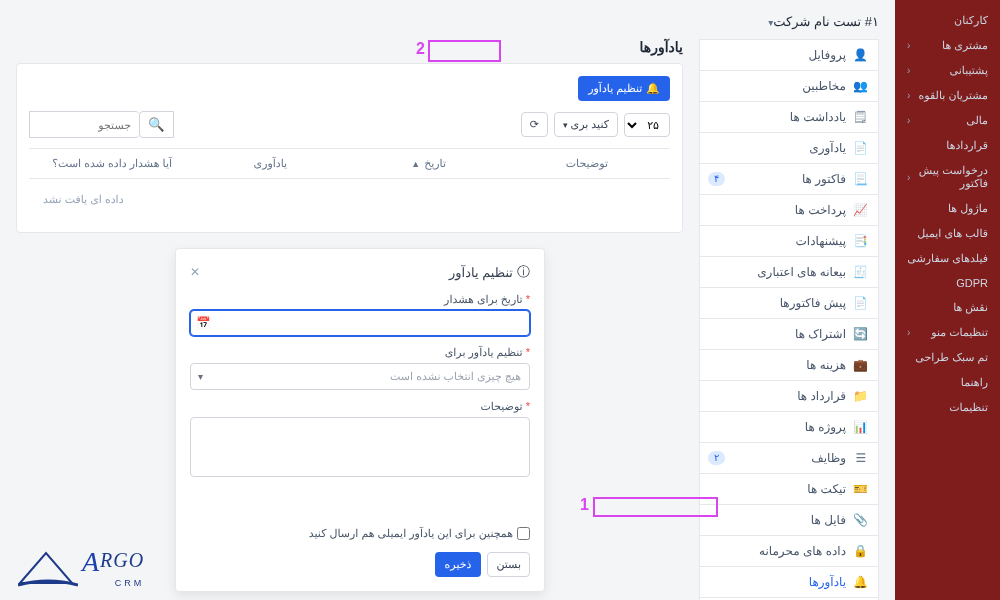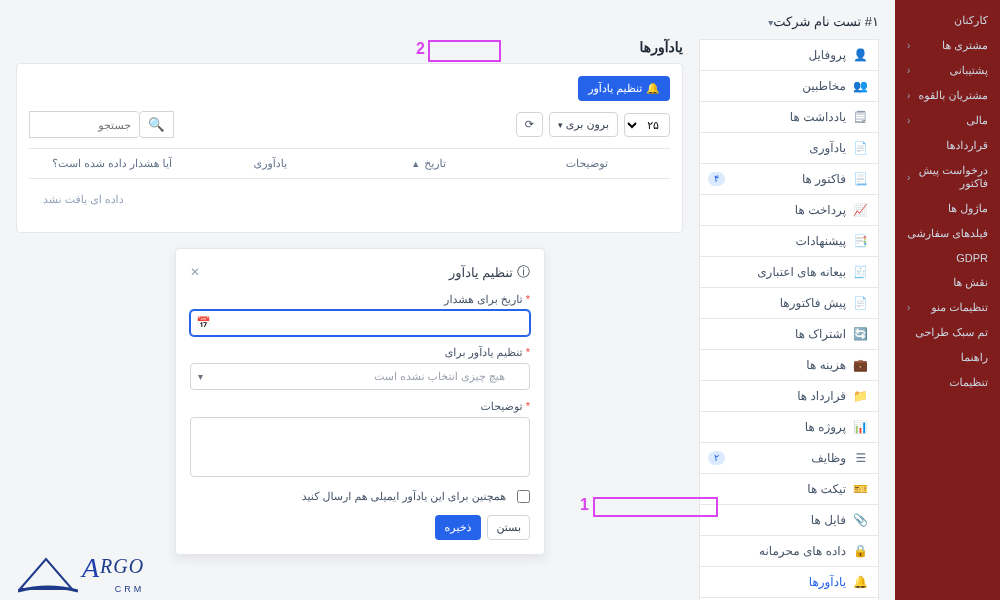--- a/index.html
+++ b/index.html
@@ -36,36 +36,36 @@
 .table-head { display: flex; border-top: 1px solid #e5e7eb; border-bottom: 1px solid #e5e7eb; padding: 8px 4px; color: #64748b; font-size: 11px; }
 .table-head > div { flex: 1; display: flex; align-items: center; gap: 4px; justify-content: center; }
 .no-data { text-align: left; padding: 14px; color: #94a3b8; font-size: 11px; }
 
 .modal { width: 370px; background: #fff; border: 1px solid #e5e7eb; border-radius: 4px; box-shadow: 0 4px 12px rgba(0,0,0,.08); position: absolute; top: 248px; right: 350px; padding: 14px; }
 .modal-head { display: flex; justify-content: space-between; align-items: center; margin-bottom: 12px; }
 .modal-title { font-size: 13px; color: #374151; display: flex; align-items: center; gap: 4px; }
 .close-x { cursor: pointer; color: #94a3b8; }
 .field-label { font-size: 11px; color: #475569; display: block; margin-bottom: 4px; }
 .req { color: #ef4444; }
-.input, .textarea, .sel { width: 100%; border: 1px solid #d1d5db; border-radius: 4px; padding: 6px 24px; font-size: 11px; font-family: inherit; }
+.input, .textarea, .sel { width: 100%; border: 1px solid #d1d5db; border-radius: 4px; padding: 6px 8px; font-size: 11px; font-family: inherit; }
 .input.focused { border-color: #2563eb; box-shadow: 0 0 0 1px #2563eb; }
 .input-wrap { position: relative; margin-bottom: 10px; }
 .cal-ic { position: absolute; left: 6px; top: 6px; color: #6b7280; }
 .sel { appearance: none; background: #fff; color: #9ca3af; }
 .sel-wrap { position: relative; margin-bottom: 10px; }
 .sel-wrap .chv { position: absolute; left: 8px; top: 8px; color: #6b7280; font-size: 10px; }
 .textarea { height: 60px; resize: none; margin-bottom: 10px; }
-.check-row { display: flex; align-items: center; gap: 11px; font-size: 11px; color: #475569; margin-bottom: 12px; }
+.check-row { display: flex; align-items: center; gap: 4px; font-size: 11px; color: #475569; margin-bottom: 12px; margin-top: 37px; }
 .modal-actions { display: flex; gap: 6px; }
 
 .anno { position: absolute; font-weight: bold; font-family: Arial; font-size: 16px; }
 .anno.pink { color: #d946ef; }
 .pink-box { border: 2px solid #d946ef; position: absolute; pointer-events: none; }
 
-.logo { position: absolute; left: 18px; bottom: 6px; display: flex; align-items: center; gap: 4px; }
+.logo { position: absolute; left: 18px; bottom: 12px; display: flex; align-items: center; gap: 4px; }
 .logo svg { width: 60px; height: 40px; }
 .logo-text { font-family: Georgia, serif; font-style: italic; font-size: 20px; color: #1e3a8a; letter-spacing: 1px; }
 .logo-sub { font-size: 9px; color: #1e3a8a; letter-spacing: 3px; text-align: right; }
 </style>
 </head>
 <body>
 
 <div class="layout">
   <aside class="main-sidebar" id="main-sidebar">
       <div class="item">
@@ -89,20 +89,23 @@
       </div>
       <div class="item">
         <span>قراردادها</span>
       </div>
       <div class="item">
         <span>درخواست پیش فاکتور</span>
         <span class="chev">‹</span>
       </div>
       <div class="item">
         <span>ماژول ها</span>
+      </div>
+      <div class="item">
+        <span>قالب های ایمیل</span>
       </div>
       <div class="item">
         <span>فیلدهای سفارشی</span>
       </div>
       <div class="item">
         <span>GDPR</span>
       </div>
       <div class="item">
         <span>نقش ها</span>
       </div>
@@ -215,21 +218,21 @@
                 <span>تنظیم یادآور</span>
               </button>
             </div>
           </div>
           <div class="toolbar">
             <div style="display:flex;gap:6px;align-items:center">
               <select class="select-sm">
                 <option>۲۵</option>
               </select>
               <button class="btn-light">
-                <span>برون بری</span> <span style="font-size:9px">▾</span>
+                <span>کنید بری</span> <span style="font-size:9px">▾</span>
               </button>
               <button class="btn-light">
                 <span>⟳</span>
               </button>
             </div>
             <div class="search-grp">
               <button><span>🔍</span></button>
               <input type="text" placeholder="جستجو" style="">
             </div>
           </div>

